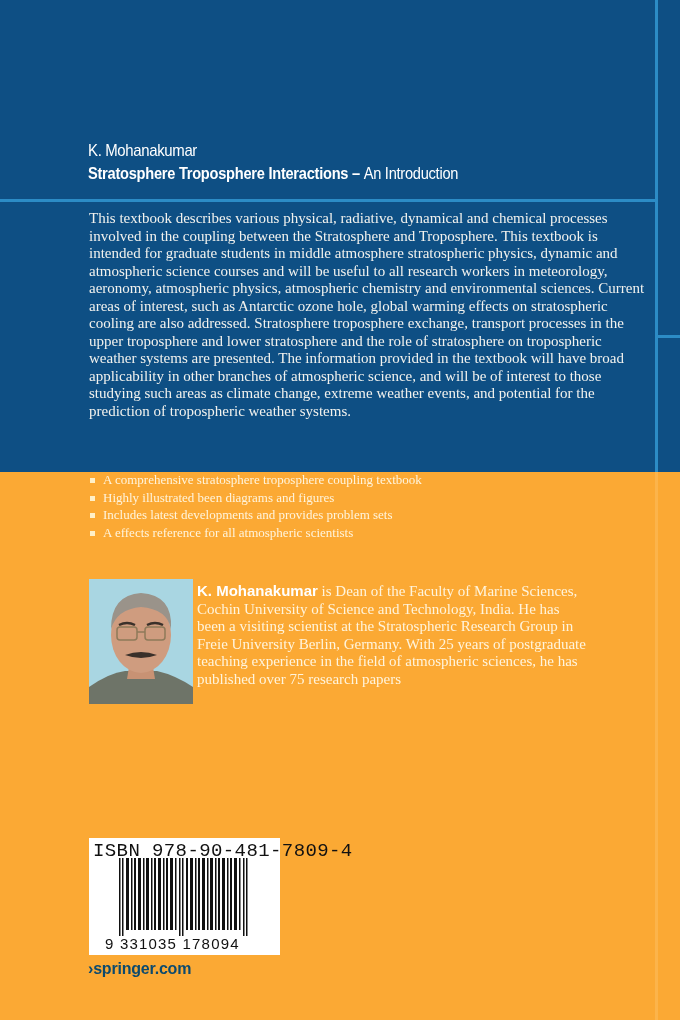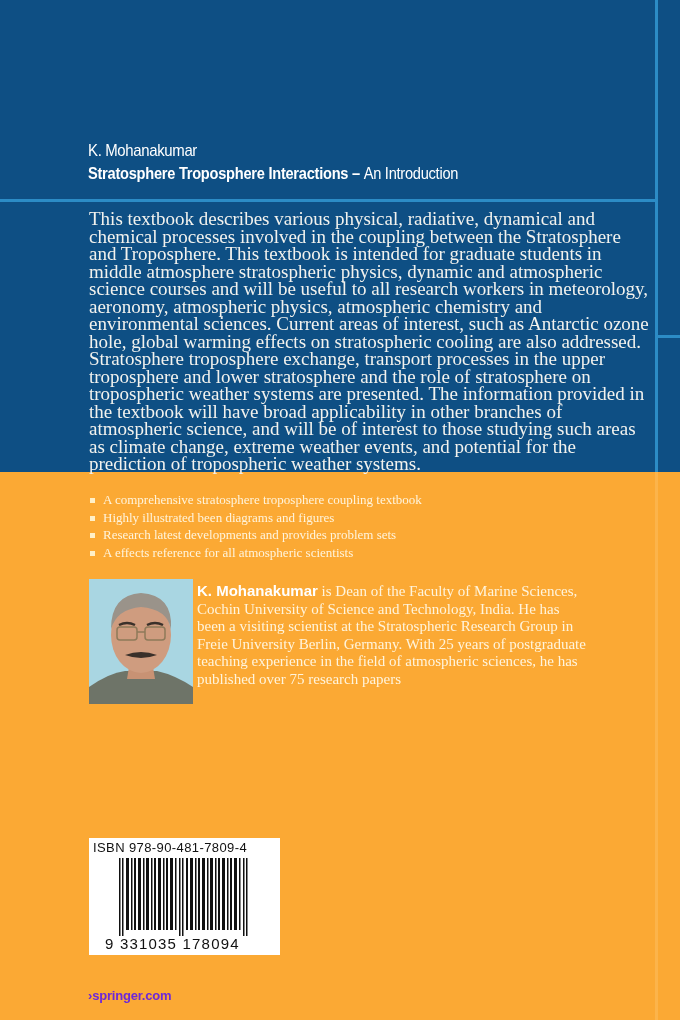--- a/index.html
+++ b/index.html
@@ -34,24 +34,24 @@
       font-size: 17px; letter-spacing: -0.4px; transform: scaleX(0.88); transform-origin: left;
     }
     .title {
       position: absolute; left: 88px; top: 164px; white-space: nowrap;
       color: #FFFFFF; font-family: "Liberation Sans", "DejaVu Sans", sans-serif;
       font-size: 17px; letter-spacing: -0.3px; transform: scaleX(0.86); transform-origin: left;
     }
     .title b { font-weight: bold; }
     .desc {
       position: absolute; left: 89px; top: 210px; width: 560px;
-      color: #F2F2EE; font-size: 19px; line-height: 17.5px;
+      color: #F2F2EE; font-size: 15px; line-height: 17.5px;
     }
     .bullets {
-      position: absolute; left: 89px; top: 491px; margin: 0; padding: 0; list-style: none;
+      position: absolute; left: 89px; top: 471px; margin: 0; padding: 0; list-style: none;
     }
     .bullets li {
       position: relative; padding-left: 14px; height: 17.5px; line-height: 17.5px;
       color: #FFF4DC; font-size: 13px;
     }
     .bullet-mark {
       position: absolute; left: 1px; top: 7px; width: 5px; height: 5px; background: #FFF0C8;
     }
     .photo {
       position: absolute; left: 89px; top: 579px; width: 104px; height: 125px;
@@ -62,32 +62,32 @@
       color: #FFF4DC; font-size: 15px; line-height: 17.5px;
     }
     .bio b {
       font-family: "Liberation Sans", "DejaVu Sans", sans-serif; font-weight: bold; color: #FFFFFF;
     }
     .barcode-box {
       position: absolute; left: 89px; top: 838px; width: 191px; height: 117px; background: #FFFFFF;
     }
     .isbn {
       position: absolute; left: 4px; top: 2px; width: 184px;
-      font-family: Liberation Sans, sans-serif;
-      font-size: 13px; color: #111; letter-spacing: 0.4px; white-space: nowrap;
+      font-family: Liberation Mono, monospace;
+      font-size: 19px; color: #111; letter-spacing: 0.4px; white-space: nowrap;
     }
     .bars { position: absolute; left: 30px; top: 20px; }
     .ean {
       position: absolute; left: 16px; top: 97px; font-family: "Liberation Sans", "DejaVu Sans", sans-serif;
       font-size: 15px; color: #111; letter-spacing: 1.2px; white-space: nowrap;
     }
     .springer {
       position: absolute; left: 88px; top: 960px;
       font-family: "Liberation Sans", "DejaVu Sans", sans-serif; font-weight: bold;
-      font-size: 13px; color: #6d28d9; letter-spacing: -0.2px; margin-top: 28px;
+      font-size: 16px; color: #0c4a6e; letter-spacing: -0.2px;
     }
   </style>
 </head>
 <body>
 
 <div class="top"></div>
 <div class="vline"></div>
 <div class="vline-lower"></div>
 <div class="hline-left"></div>
 <div class="hline-right"></div>
@@ -95,21 +95,21 @@
 <div class="author">K. Mohanakumar</div>
 <div class="title">
   <b>Stratosphere Troposphere Interactions</b><b> – </b><span>An Introduction</span>
 </div>
 
 <div class="desc">This textbook describes various physical, radiative, dynamical and chemical processes involved in the coupling between the Stratosphere and Troposphere. This textbook is intended for graduate students in middle atmosphere stratospheric physics, dynamic and atmospheric science courses and will be useful to all research workers in meteorology, aeronomy, atmospheric physics, atmospheric chemistry and environmental sciences. Current areas of interest, such as Antarctic ozone hole, global warming effects on stratospheric cooling are also addressed. Stratosphere troposphere exchange, transport processes in the upper troposphere and lower stratosphere and the role of stratosphere on tropospheric weather systems are presented. The information provided in the textbook will have broad applicability in other branches of atmospheric science, and will be of interest to those studying such areas as climate change, extreme weather events, and potential for the prediction of tropospheric weather systems.</div>
 
 <ul class="bullets">
   <li><span class="bullet-mark"></span><span>A comprehensive stratosphere troposphere coupling textbook</span></li>
   <li><span class="bullet-mark"></span><span>Highly illustrated been diagrams and figures</span></li>
-  <li><span class="bullet-mark"></span><span>Research latest developments and provides problem sets</span></li>
+  <li><span class="bullet-mark"></span><span>Includes latest developments and provides problem sets</span></li>
   <li><span class="bullet-mark"></span><span>A effects reference for all atmospheric scientists</span></li>
 </ul>
 
 <div class="photo">
   <svg width="104" height="125" viewBox="0 0 104 125">
     <rect width="104" height="125" fill="#A9D6E2"></rect>
     <path d="M0 125 L0 108 Q20 94 36 92 L68 92 Q86 96 104 108 L104 125 Z" fill="#6E7468"></path>
     <path d="M40 88 L64 88 L66 100 L38 100 Z" fill="#C89274"></path>
     <ellipse cx="52" cy="56" rx="30" ry="38" fill="#CF9C7F"></ellipse>
     <path d="M22 50 Q22 16 52 14 Q84 16 82 50 Q78 30 52 28 Q28 30 22 50 Z" fill="#9A938A"></path>

